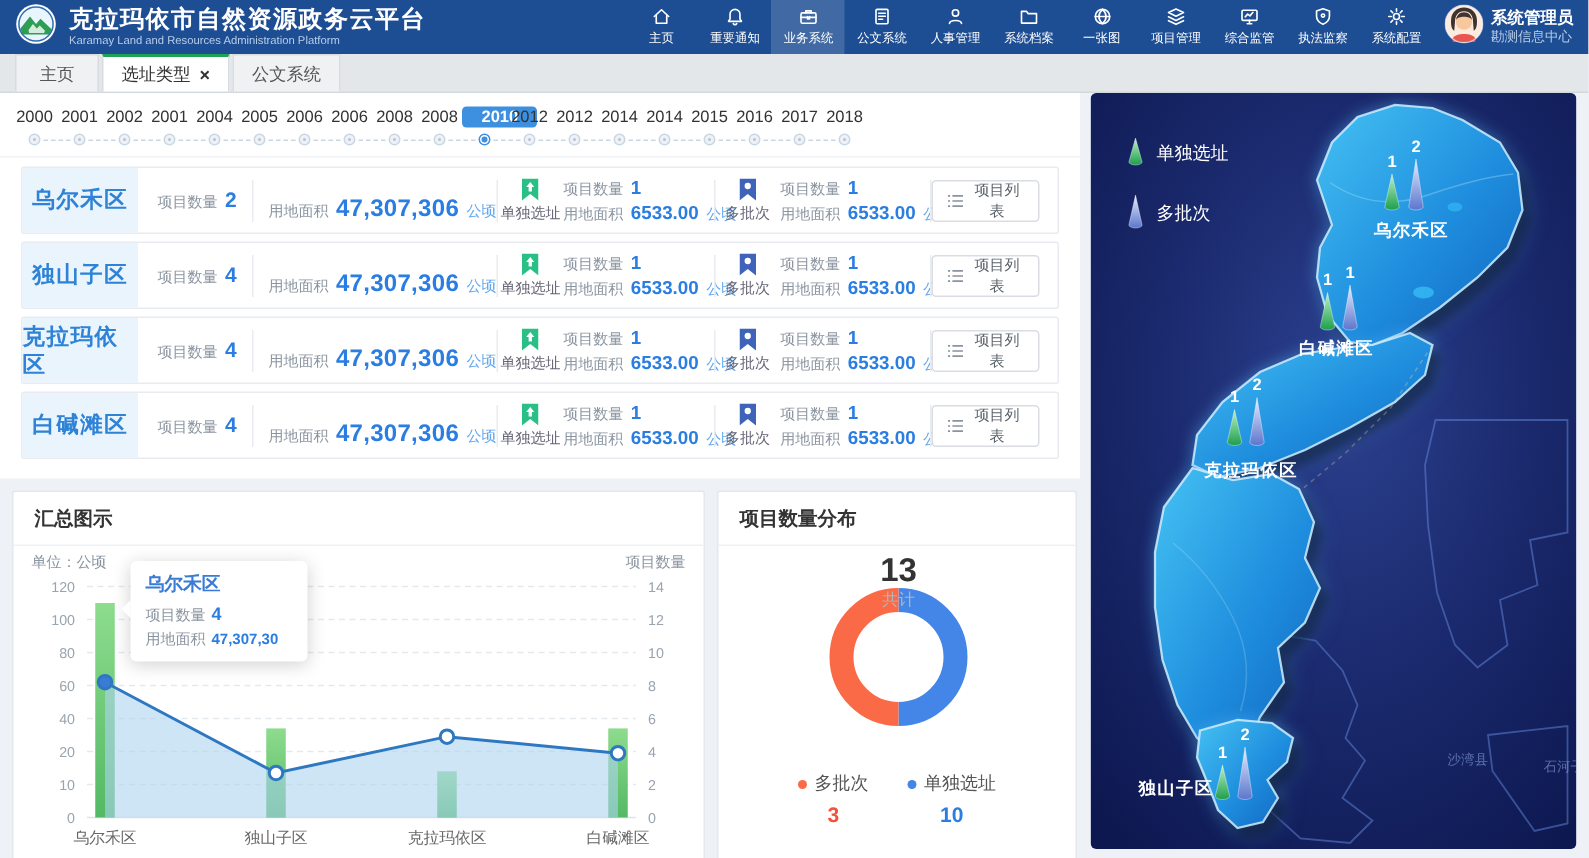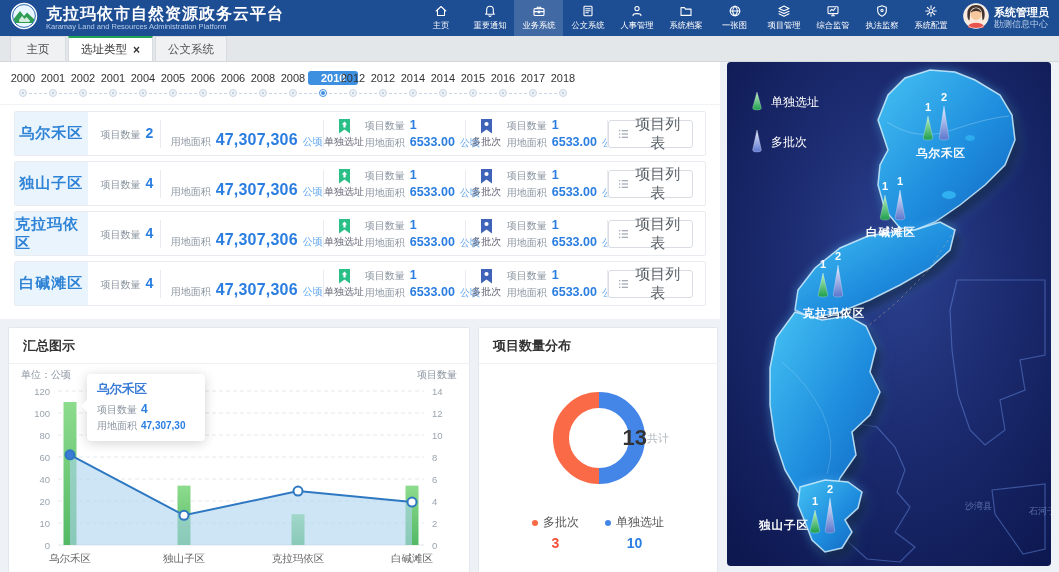--- a/index.html
+++ b/index.html
@@ -54,21 +54,21 @@
   .stat.area  { margin-left:10px; width:152px; }
   .val  { color:#2a7de1; font-size:14px; font-weight:bold; }
   .bigval { color:#2a7de1; font-size:16px; font-weight:bold; letter-spacing:.2px;margin-top:12px; }
   .unit { color:#63a8f0; font-size:10px; }
   .vdiv { width:1px; height:28px; background:#e8ecf0; }
   .badge { width:50px; display:flex; flex-direction:column; align-items:center; gap:1px; }
   .badge span { font-size:10px; color:#667; }
   .mini { width:100px; display:flex; flex-direction:column; gap:2px; }
   .mini .mrow { display:flex; align-items:baseline; gap:5px; white-space:nowrap; }
   .mval { color:#2a7de1; font-size:12.5px; font-weight:bold; }
-  .list-btn { margin-left:auto; margin-right:12px; height:28px; padding:0 10px; background:#fff; border:1px solid #d9dde3; border-radius:3px; color:#5a6268; font-size:15px; display:flex; align-items:center; gap:5px; cursor:pointer; font-family:inherit; }
+  .list-btn { margin-left:auto; margin-right:12px; height:28px; padding:0 10px; background:#fff; border:1px solid #d9dde3; border-radius:3px; color:#5a6268; font-size:10px; display:flex; align-items:center; gap:5px; cursor:pointer; font-family:inherit; }
 
   
   .bpanels { display:flex; gap:8px; margin:8px 0 0 8px; }
   .panel { background:#fff; border:1px solid #e3e8ee; border-radius:2px; height:250px; }
   .chart-panel { width:462px; position:relative; }
   .donut-panel { width:240px; position:relative; }
   .panel-title { font-size:13px; font-weight:bold; color:#333; padding:9px 14px 8px; border-bottom:1px solid #eef1f4; }
   .chart-body { position:relative; height:214px; }
   .axis-lbl { position:absolute; top:4px; font-size:10px; color:#8b95a1; }
   .axis-lbl.l { left:12px; } .axis-lbl.r { right:12px; }
@@ -77,21 +77,21 @@
 
   .tooltip { position:absolute; left:78px; top:10px; width:118px; background:#fff; border-radius:4px; box-shadow:0 2px 12px rgba(0,0,0,.18); padding:7px 10px 8px; z-index:5; }
   .tooltip::before { content:''; position:absolute; left:-6px; top:26px; border:6px solid transparent; border-right-color:#fff; border-left:0; }
   .tip-title { color:#3a7bd5; font-size:12.5px; font-weight:bold; margin-bottom:4px; }
   .tip-row { display:flex; align-items:baseline; gap:4px; margin-top:2px; }
   .tip-lbl { font-size:10px; color:#8b95a1; }
   .tip-val { color:#2a7de1; font-weight:bold; font-size:12px; }
   .tip-val.lg { font-size:10px; }
 
   .donut-wrap { position:absolute; left:50px; top:40px; width:140px; height:140px; }
-  .donut-center { position:absolute; left:0; top:0; width:140px; height:140px; display:flex; flex-direction:row; align-items:center; justify-content:flex-end; }
+  .donut-center { position:absolute; left:0; top:0; width:140px; height:140px; display:flex; flex-direction:column; align-items:center; justify-content:flex-start; }
   .dc-val { font-size:22px; font-weight:bold; color:#333; line-height:24px; }
   .dc-lbl { font-size:11px; color:#b0b6bd; }
   .donut-legend { position:absolute; left:0; right:0; top:186px; display:flex; justify-content:center; gap:26px; }
   .leg-item { text-align:center; }
   .leg-top { display:flex; align-items:center; gap:5px; font-size:12px; color:#555; }
   .leg-dot { width:6px; height:6px; border-radius:50%; }
   .leg-val { font-size:14px; font-weight:bold; margin-top:4px; }
 
   
   .map-panel { width:324px; height:504px; border-radius:4px; overflow:hidden; position:relative; box-shadow:inset 0 0 0 1px rgba(90,120,200,.35); }

